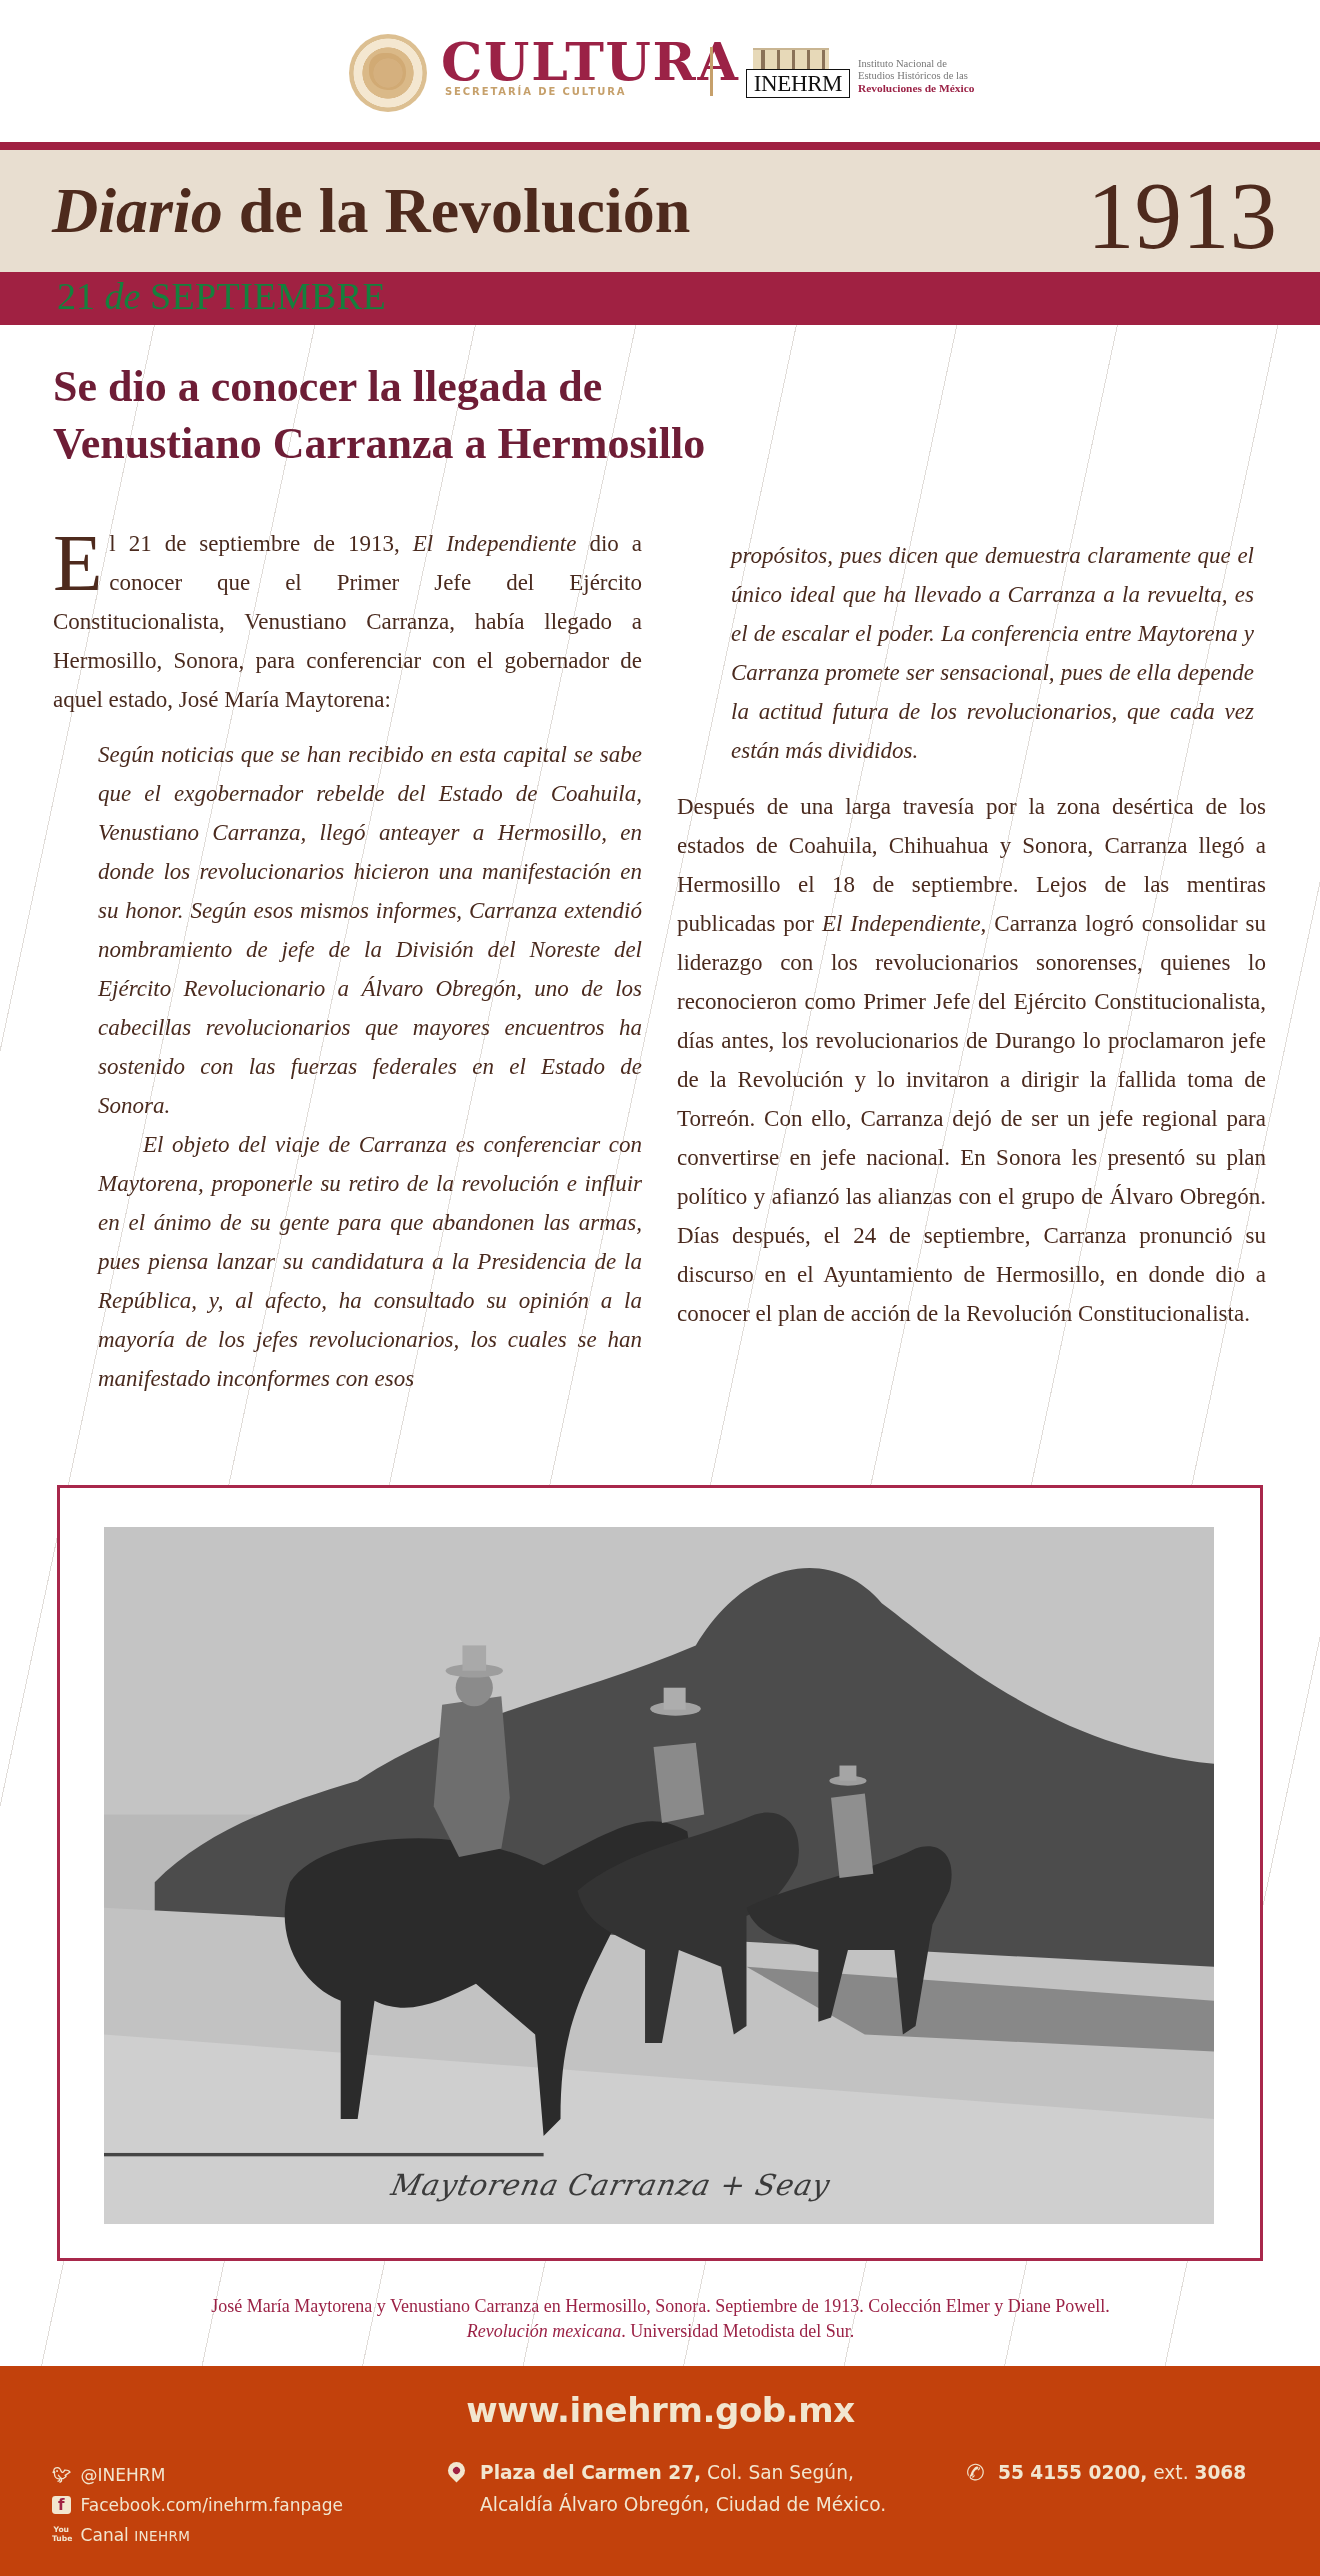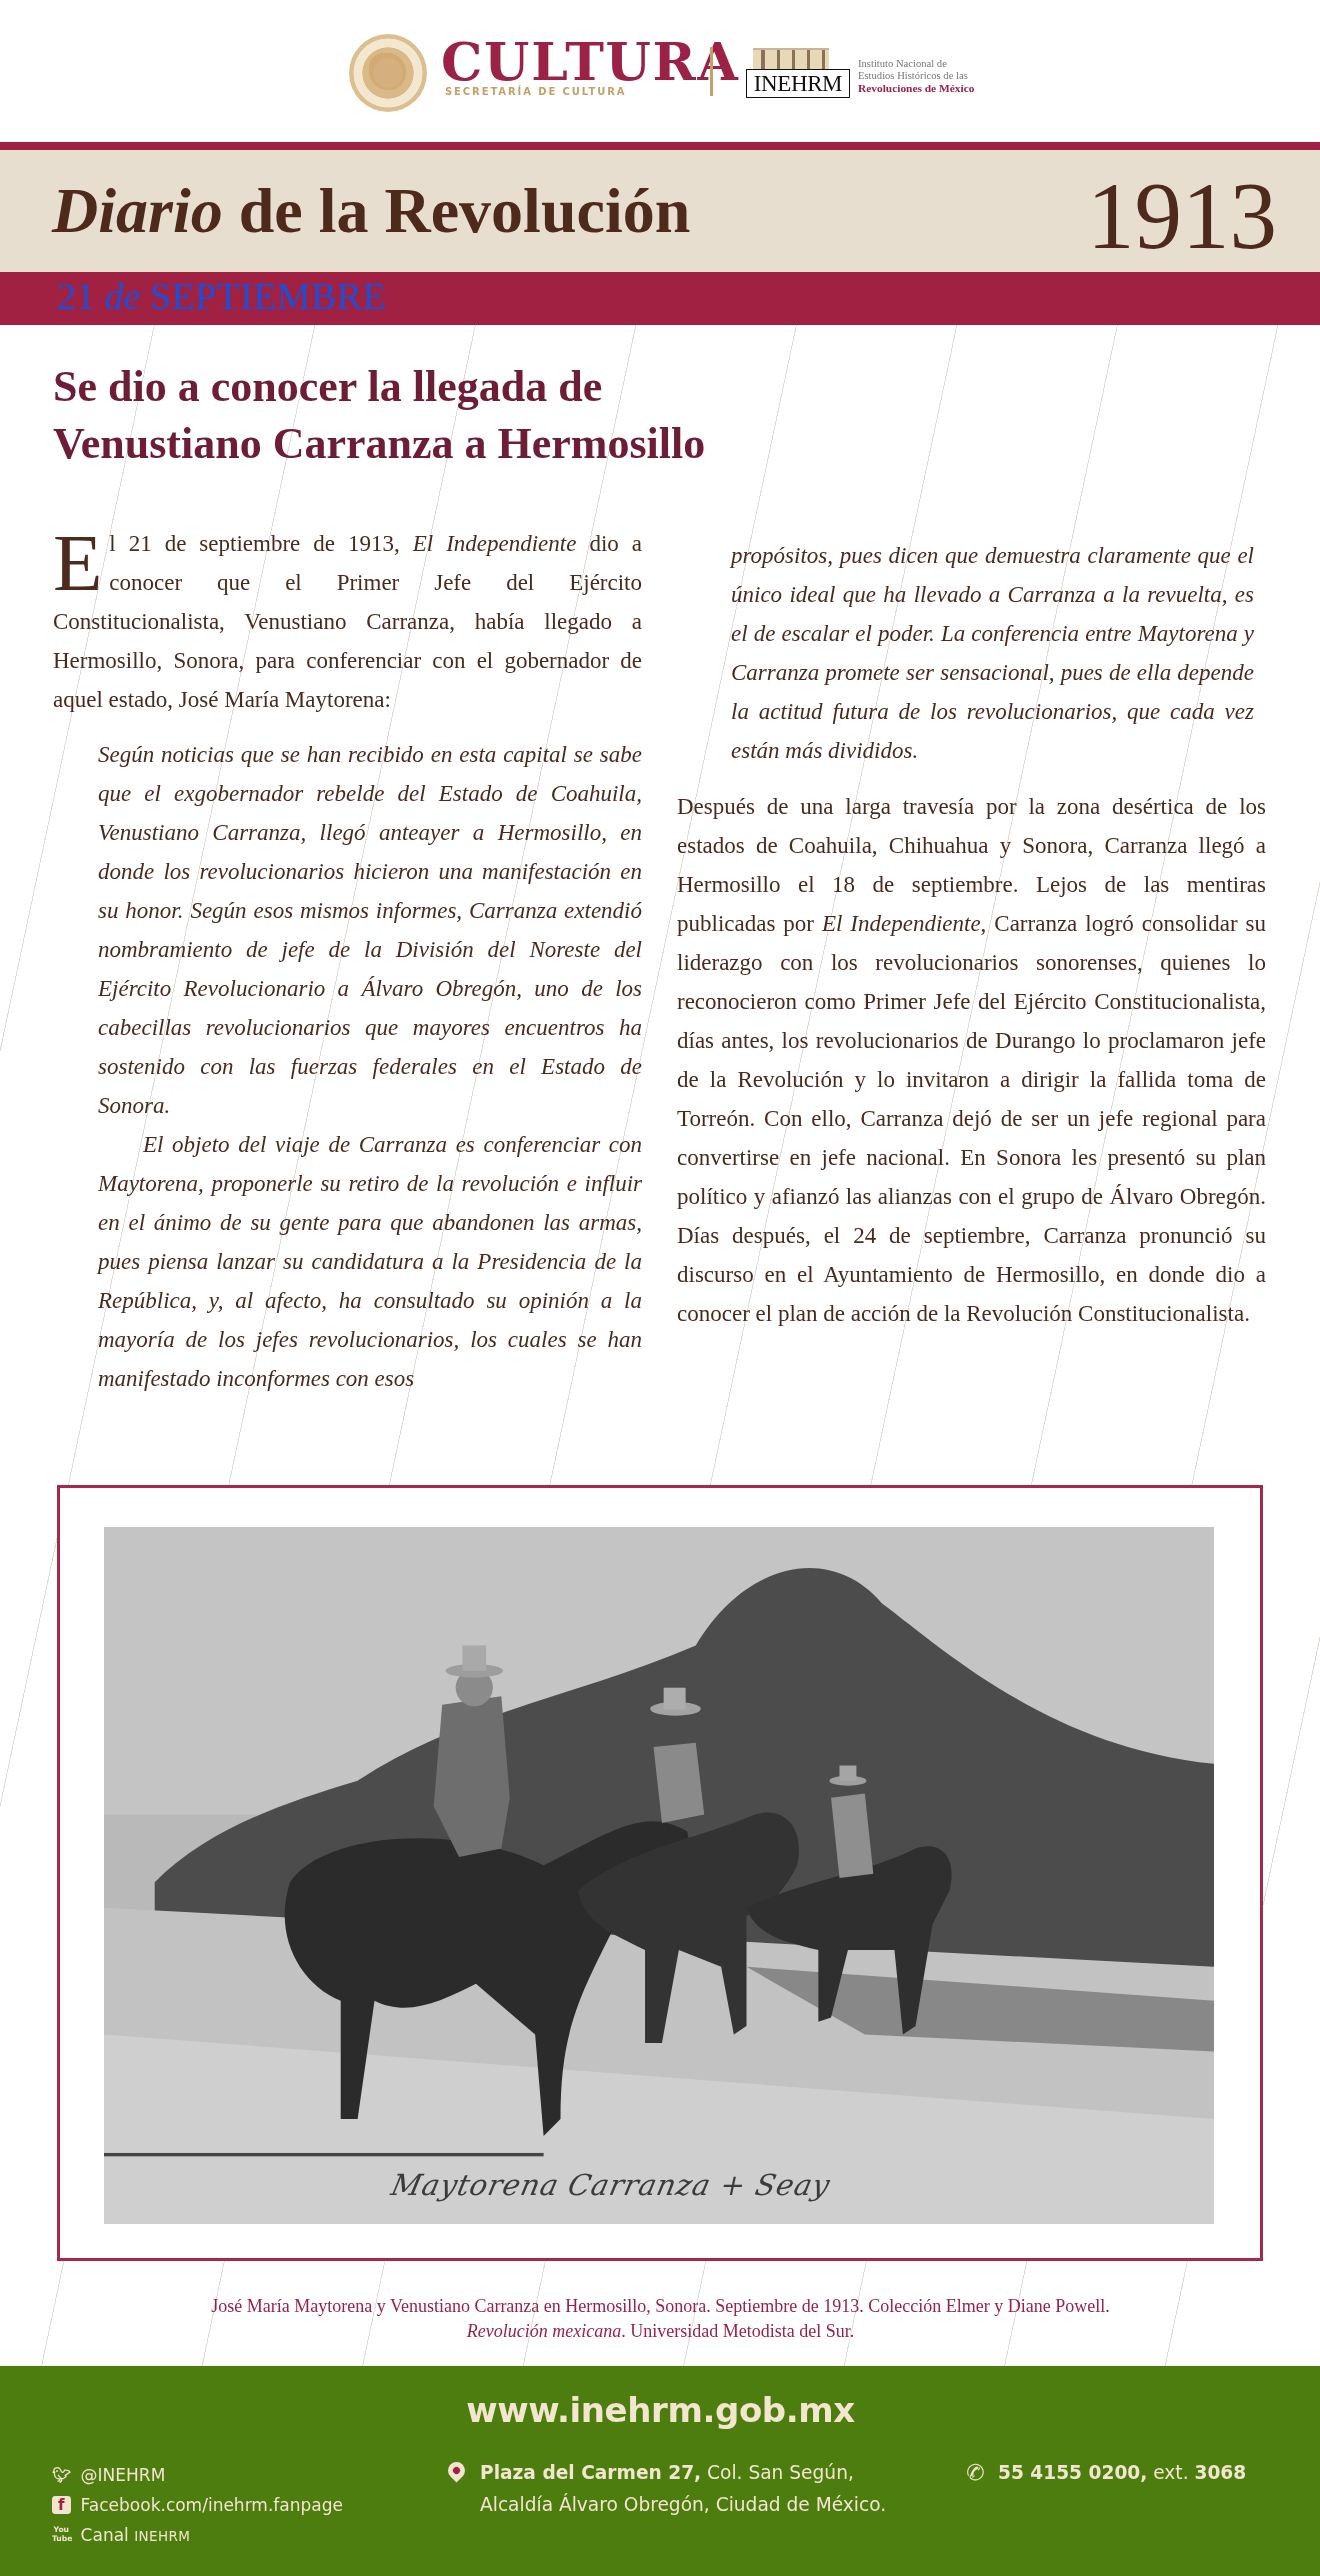--- a/index.html
+++ b/index.html
@@ -55,21 +55,21 @@
     position: absolute; left: 52px; top: 179px; z-index: 3; font-family: "Liberation Serif", serif;
     font-size: 64px; color: #4e2a1d; line-height: 1; letter-spacing: 0px;
   }
   .diario-title .it { font-style: italic; font-weight: bold; }
   .diario-title .rest { font-weight: bold; }
   .year {
     position: absolute; right: 44px; top: 169px; z-index: 3; font-family: "Liberation Serif", serif;
     font-size: 95px; color: #4e2a1d; line-height: 1;
   }
   .date-line {
-    position: absolute; left: 57px; top: 277px; z-index: 3; color: #1d4ed8; font-family: "Liberation Serif", serif;
+    position: absolute; left: 57px; top: 277px; z-index: 3; color: #15803d; font-family: "Liberation Serif", serif;
     font-size: 38px; line-height: 1;
   }
   .date-line .de { font-style: italic; }
   .date-line .month { letter-spacing: 0.4px; }
 
   
   .headline {
     position: absolute; left: 53px; top: 358px; width: 1167px; z-index: 3;
     font-family: "Liberation Serif", serif; font-weight: bold; font-size: 44px; line-height: 57px; color: #6e1d36;
   }
@@ -100,21 +100,21 @@
   .inscription {
     position: absolute; left: 288px; top: 641px; font-family: "DejaVu Serif", serif; font-style: italic;
     font-size: 29px; color: #3b3b3b; letter-spacing: 0.8px; transform: skewX(-12deg);
   }
   .caption {
     position: absolute; left: 0; width: 1321px; top: 2294px; z-index: 3; text-align: center;
     font-family: "Liberation Serif", serif; font-size: 18px; line-height: 24.5px; color: #9b2246;
   }
 
   
-  .footer { position: absolute; left: 0; top: 2366px; width: 1321px; height: 210px; background: #4d7c0f; z-index: 4; color: #f2e6cf; font-family: "DejaVu Sans", sans-serif; }
+  .footer { position: absolute; left: 0; top: 2366px; width: 1321px; height: 210px; background: #c2410c; z-index: 4; color: #f2e6cf; font-family: "DejaVu Sans", sans-serif; }
   .footer .url { position: absolute; left: 0; width: 1321px; top: 24px; text-align: center; font-weight: bold; font-size: 34px; letter-spacing: -0.4px; }
   .social { position: absolute; left: 52px; top: 94px; font-size: 17px; line-height: 30px; }
   .social .row { display: flex; align-items: center; gap: 10px; }
   .ico { display: inline-block; width: 18.6px; height: 18.6px; text-align: center; font-weight: bold; font-size: 15px; line-height: 18.6px; }
   .ico.fb { background: #f2e6cf; color: #a02142; border-radius: 3.4px; font-family: "DejaVu Sans", sans-serif; }
   .ico.yt { font-size: 7.6px; line-height: 8.5px; font-weight: bold; }
   .smallcaps { font-size: 13.5px; letter-spacing: 0.4px; }
   .address { position: absolute; left: 448px; top: 91px; font-size: 18.6px; line-height: 32px; }
   .address .pin { position: absolute; left: 0; top: 5px; width: 17px; height: 17px; border-radius: 50% 50% 50% 0; transform: rotate(-45deg); background: #f2e6cf; }
   .address .pin::after { content: ""; position: absolute; left: 5px; top: 5px; width: 6.8px; height: 6.8px; border-radius: 50%; background: #a02142; }

